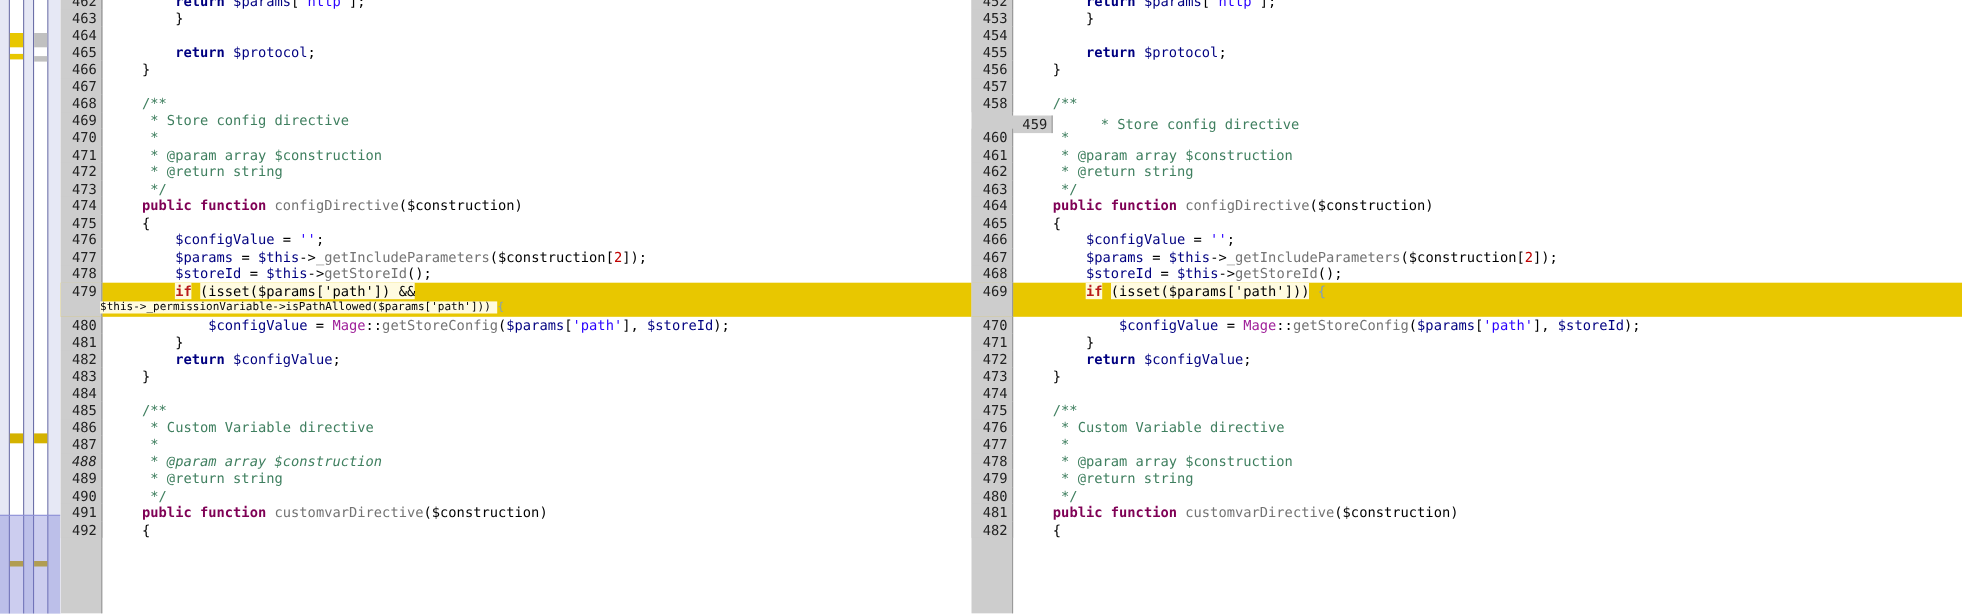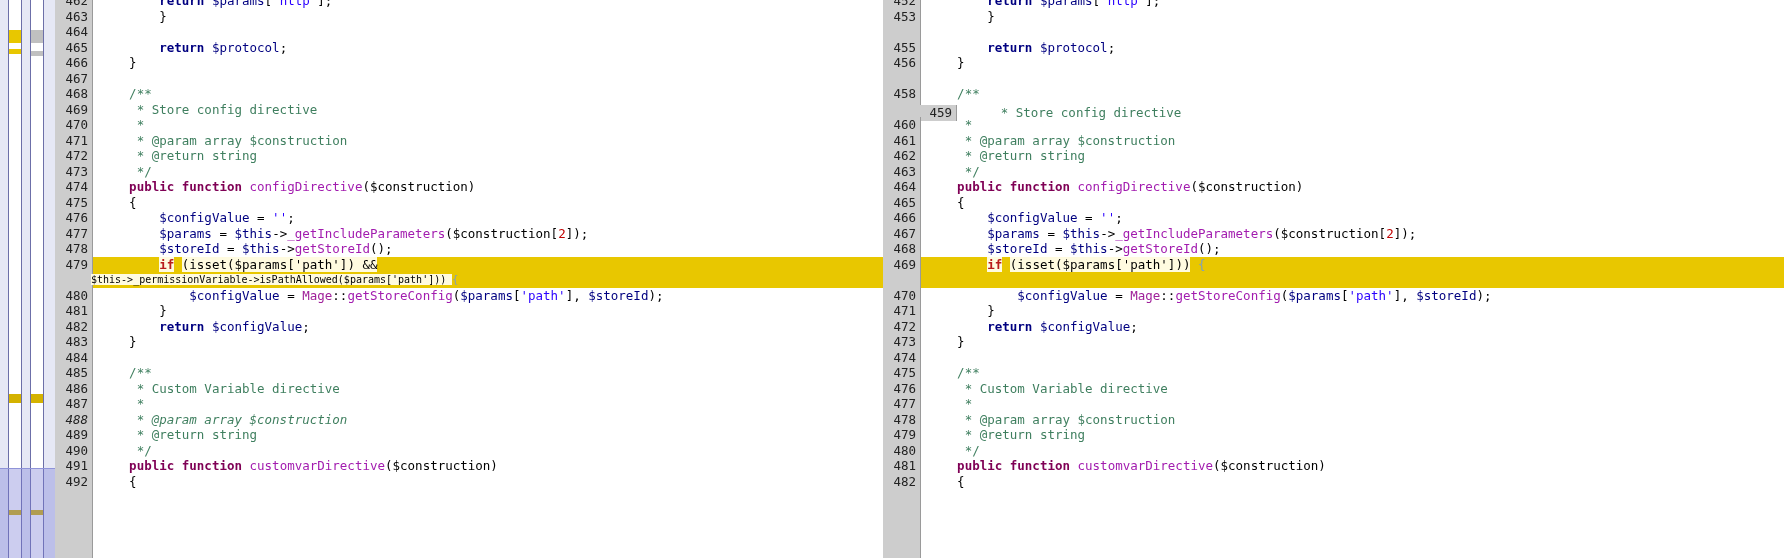--- a/index.html
+++ b/index.html
@@ -124,21 +124,21 @@
     z-index: 4;
   }
 
   
   .kw   { color: #000080; font-weight: bold; }
   .kw2  { color: #7f0055; font-weight: bold; }
   .var  { color: #000080; }
   .cmt  { color: #3f7f5f; }
   .str  { color: #2a00ff; }
   .num  { color: #c00000; }
-  .mth  { color: #a21caf; }
+  .mth  { color: #737373; }
   .cls  { color: #a0219a; }
   .pln  { color: #000000; }
   .tag  { color: #7f9fbf; }
   .hlw  { background: #fffbe0; }
   .kwhl { color: #b91c1c; font-weight: bold; background: #fffbe0; }
 </style>
 </head>
 <body>
 
 <div id="app">
@@ -197,22 +197,24 @@
         <div class="row" style="position: absolute; left: 0px; right: 0px; top: 458px;"><div class="ln">491</div><div class="src"><span class="pln">    </span><span class="kw2">public function</span><span class="pln"> </span><span class="mth">customvarDirective</span><span class="pln">($construction)</span></div></div>
         <div class="row" style="position: absolute; left: 0px; right: 0px; top: 473.5px;"><div class="ln">492</div><div class="src"><span class="pln">    {</span></div></div>
       </div>
   </div>
 
   <div class="pane pane-right">
     <div class="gutter"></div>
     <div class="code-area" id="right-code">
         <div class="row" style="position: absolute; left: 0px; right: 0px; top: -7px;"><div class="ln">452</div><div class="src"><span class="pln">        </span><span class="kw">return</span><span class="pln"> </span><span class="var">$params</span><span class="pln">[</span><span class="str">'http'</span><span class="pln">];</span></div></div>
         <div class="row" style="position: absolute; left: 0px; right: 0px; top: 8.5px;"><div class="ln">453</div><div class="src"><span class="pln">        }</span></div></div>
+        <div class="row" style="position: absolute; left: 0px; right: 0px; top: 24px;"><div class="ln">454</div><div class="src"><span class="pln"></span></div></div>
         <div class="row" style="position: absolute; left: 0px; right: 0px; top: 39.5px;"><div class="ln">455</div><div class="src"><span class="pln">        </span><span class="kw">return</span><span class="pln"> </span><span class="var">$protocol</span><span class="pln">;</span></div></div>
         <div class="row" style="position: absolute; left: 0px; right: 0px; top: 55px;"><div class="ln">456</div><div class="src"><span class="pln">    }</span></div></div>
+        <div class="row" style="position: absolute; left: 0px; right: 0px; top: 70.5px;"><div class="ln">457</div><div class="src"><span class="pln"></span></div></div>
         <div class="row" style="position: absolute; left: 0px; right: 0px; top: 86px;"><div class="ln">458</div><div class="src"><span class="cmt">    /**</span></div></div>
         <div class="row" style="position: absolute; left: 0px; right: 0px; top: 105px; margin-left: 36px;"><div class="ln">459</div><div class="src"><span class="cmt">     * Store config directive</span></div></div>
         <div class="row" style="position: absolute; left: 0px; right: 0px; top: 117px;"><div class="ln">460</div><div class="src"><span class="cmt">     *</span></div></div>
         <div class="row" style="position: absolute; left: 0px; right: 0px; top: 132.5px;"><div class="ln">461</div><div class="src"><span class="cmt">     * @param array $construction</span></div></div>
         <div class="row" style="position: absolute; left: 0px; right: 0px; top: 148px;"><div class="ln">462</div><div class="src"><span class="cmt">     * @return string</span></div></div>
         <div class="row" style="position: absolute; left: 0px; right: 0px; top: 163.5px;"><div class="ln">463</div><div class="src"><span class="cmt">     */</span></div></div>
         <div class="row" style="position: absolute; left: 0px; right: 0px; top: 179px;"><div class="ln">464</div><div class="src"><span class="pln">    </span><span class="kw2">public function</span><span class="pln"> </span><span class="mth">configDirective</span><span class="pln">($construction)</span></div></div>
         <div class="row" style="position: absolute; left: 0px; right: 0px; top: 194.5px;"><div class="ln">465</div><div class="src"><span class="pln">    {</span></div></div>
         <div class="row" style="position: absolute; left: 0px; right: 0px; top: 210px;"><div class="ln">466</div><div class="src"><span class="pln">        </span><span class="var">$configValue</span><span class="pln"> = </span><span class="str">''</span><span class="pln">;</span></div></div>
         <div class="row" style="position: absolute; left: 0px; right: 0px; top: 225.5px;"><div class="ln">467</div><div class="src"><span class="pln">        </span><span class="var">$params</span><span class="pln"> = </span><span class="var">$this</span><span class="pln">-&gt;</span><span class="mth">_getIncludeParameters</span><span class="pln">($construction[</span><span class="num">2</span><span class="pln">]);</span></div></div>

